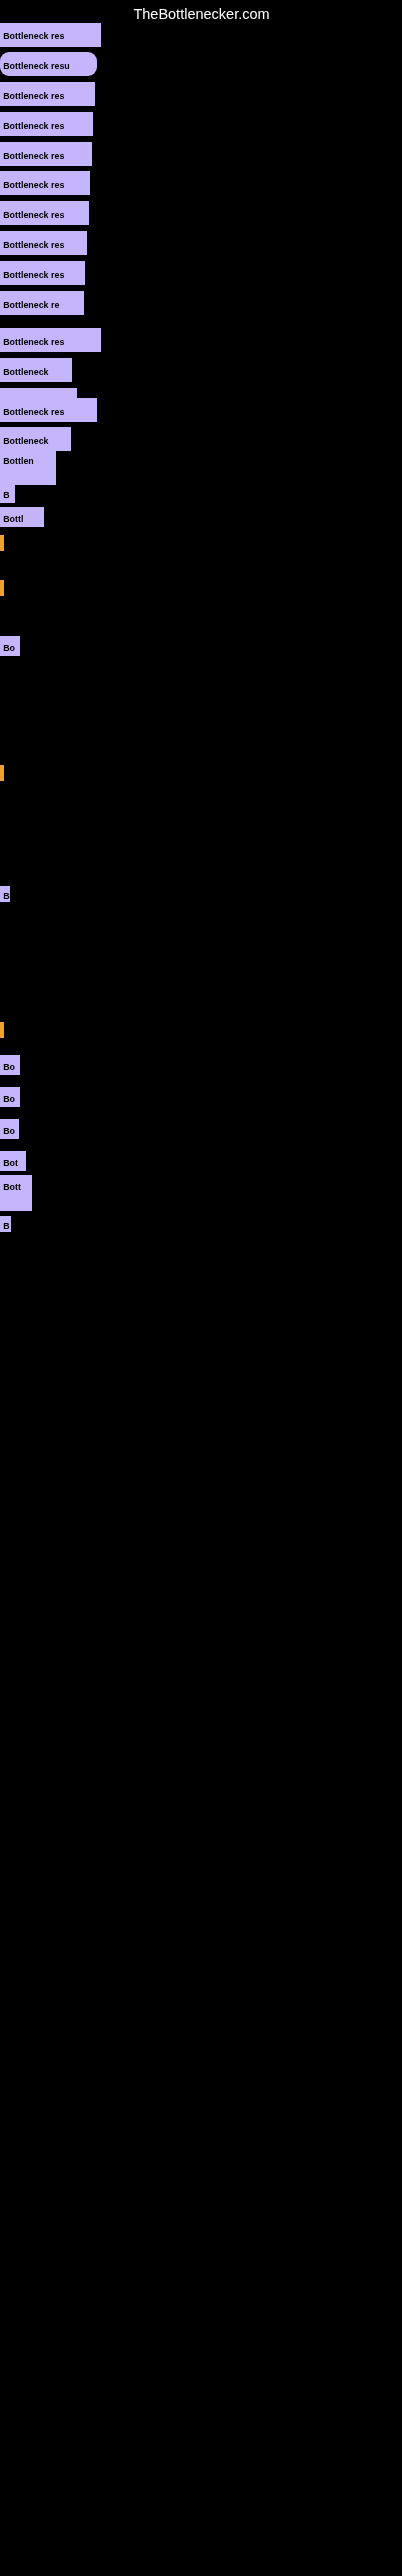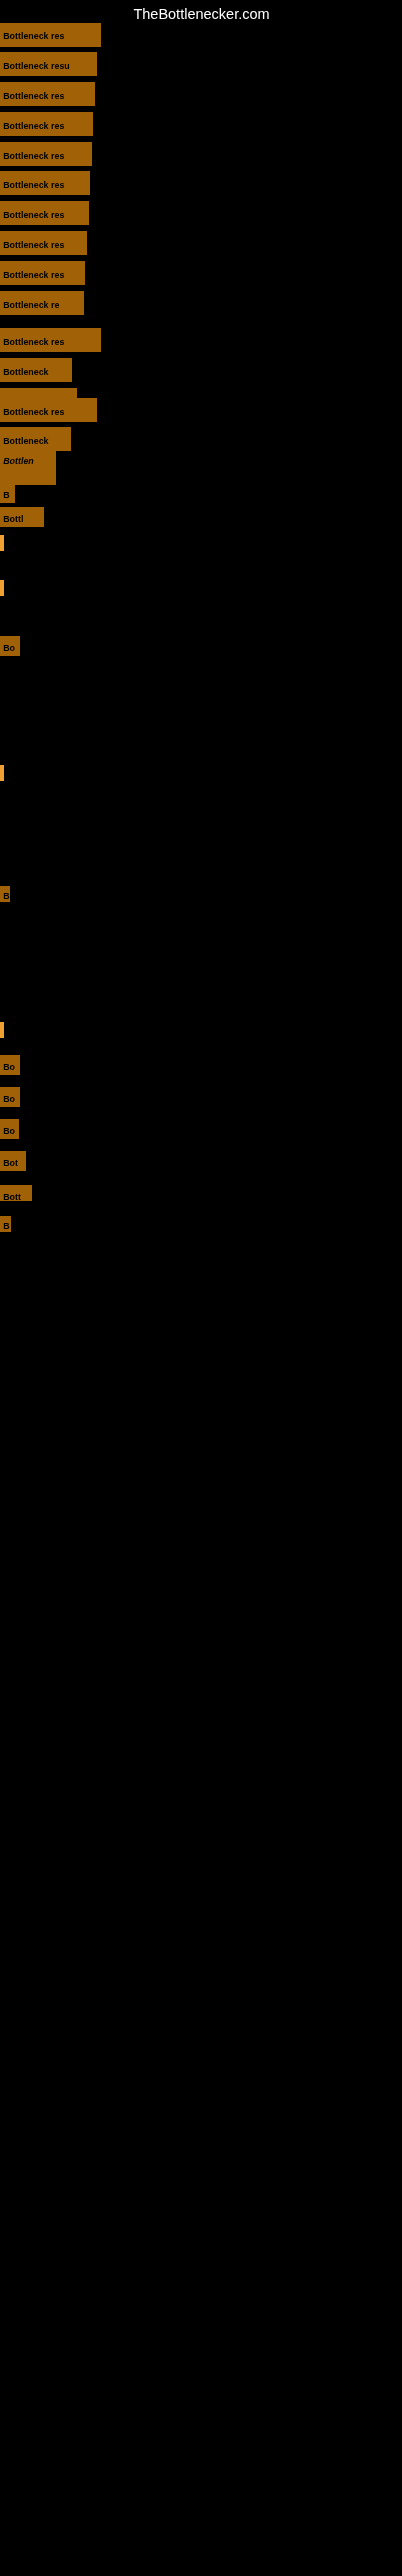--- a/index.html
+++ b/index.html
@@ -24,21 +24,21 @@
       left: 0;
       right: 0;
     }
     .bar-container {
       position: absolute;
       left: 0;
       display: flex;
       align-items: center;
     }
     .bar-label {
-      background-color: #a16207;
+      background-color: #c4b5fd;
       color: #000;
       font-size: 8.9px;
       font-weight: bold;
       padding: 1.6px 3.2px;
       white-space: nowrap;
       overflow: hidden;
     }
     .bar-line {
       background-color: #f0a030;
       height: 100%;
@@ -46,21 +46,21 @@
   </style>
 </head>
 <body>
 
 <div class="site-title">TheBottlenecker.com</div>
 
 <div class="bar-container" style="top: 22.5px; height: 24px; width: 101px;">
     <div class="bar-label" style="height: 24px; line-height: 24px; width: 101px; max-width: 101px;">Bottleneck res</div>
   </div>
 <div class="bar-container" style="top: 52px; height: 24px; width: 97px;">
-    <div class="bar-label" style="height: 24px; line-height: 24px; width: 97px; max-width: 97px;">Bottleneck resu</div>
+    <div class="bar-label" style="height: 24px; line-height: 24px; width: 97px; max-width: 97px; border-radius: 9px;">Bottleneck resu</div>
   </div>
 <div class="bar-container" style="top: 82px; height: 24px; width: 95px;">
     <div class="bar-label" style="height: 24px; line-height: 24px; width: 95px; max-width: 95px;">Bottleneck res</div>
   </div>
 <div class="bar-container" style="top: 112px; height: 24px; width: 93px;">
     <div class="bar-label" style="height: 24px; line-height: 24px; width: 93px; max-width: 93px;">Bottleneck res</div>
   </div>
 <div class="bar-container" style="top: 142px; height: 24px; width: 92px;">
     <div class="bar-label" style="height: 24px; line-height: 24px; width: 92px; max-width: 92px;">Bottleneck res</div>
   </div>
@@ -88,21 +88,21 @@
 <div class="bar-container" style="top: 388px; height: 24px; width: 77px;">
     <div class="bar-label" style="height: 24px; line-height: 24px; width: 77px; max-width: 77px;">Bottleneck r</div>
   </div>
 <div class="bar-container" style="top: 398px; height: 24px; width: 97px;">
     <div class="bar-label" style="height: 24px; line-height: 24px; width: 97px; max-width: 97px;">Bottleneck res</div>
   </div>
 <div class="bar-container" style="top: 427px; height: 24px; width: 71px;">
     <div class="bar-label" style="height: 24px; line-height: 24px; width: 71px; max-width: 71px;">Bottleneck</div>
   </div>
 <div class="bar-container" style="top: 457px; height: 20px; width: 56px;">
-    <div class="bar-label" style="height: 36px; line-height: 20px; width: 56px; max-width: 56px; font-style: italic;">Bottlen</div>
+    <div class="bar-label" style="height: 36px; line-height: 20px; width: 56px; max-width: 56px;">Bottlen</div>
   </div>
 <div class="bar-container" style="top: 483px; height: 20px; width: 14.5px;">
     <div class="bar-label" style="height: 20px; line-height: 20px; width: 14.5px; max-width: 14.5px;">B</div>
   </div>
 <div class="bar-container" style="top: 507px; height: 20px; width: 44px; border-radius: 10px;">
     <div class="bar-label" style="height: 20px; line-height: 20px; width: 44px; max-width: 44px;">Bottl</div>
   </div>
 <div class="bar-container" style="top: 535px; height: 16px; width: 4px;">
     <div class="bar-line" style="width: 4px; height: 16px;"></div>
   </div>
@@ -127,18 +127,18 @@
 <div class="bar-container" style="top: 1087px; height: 20px; width: 20px;">
     <div class="bar-label" style="height: 20px; line-height: 20px; width: 20px; max-width: 20px;">Bo</div>
   </div>
 <div class="bar-container" style="top: 1119px; height: 20px; width: 19.3px;">
     <div class="bar-label" style="height: 20px; line-height: 20px; width: 19.3px; max-width: 19.3px;">Bo</div>
   </div>
 <div class="bar-container" style="top: 1151px; height: 20px; width: 26px;">
     <div class="bar-label" style="height: 20px; line-height: 20px; width: 26px; max-width: 26px;">Bot</div>
   </div>
 <div class="bar-container" style="top: 1183px; height: 20px; width: 32px;">
-    <div class="bar-label" style="height: 16px; line-height: 20px; width: 32px; max-width: 32px;">Bott</div>
+    <div class="bar-label" style="height: 36px; line-height: 20px; width: 32px; max-width: 32px;">Bott</div>
   </div>
 <div class="bar-container" style="top: 1216px; height: 16px; width: 11.3px;">
     <div class="bar-label" style="height: 16px; line-height: 16px; width: 11.3px; max-width: 11.3px;">B</div>
   </div>
 
 
 </body></html>

